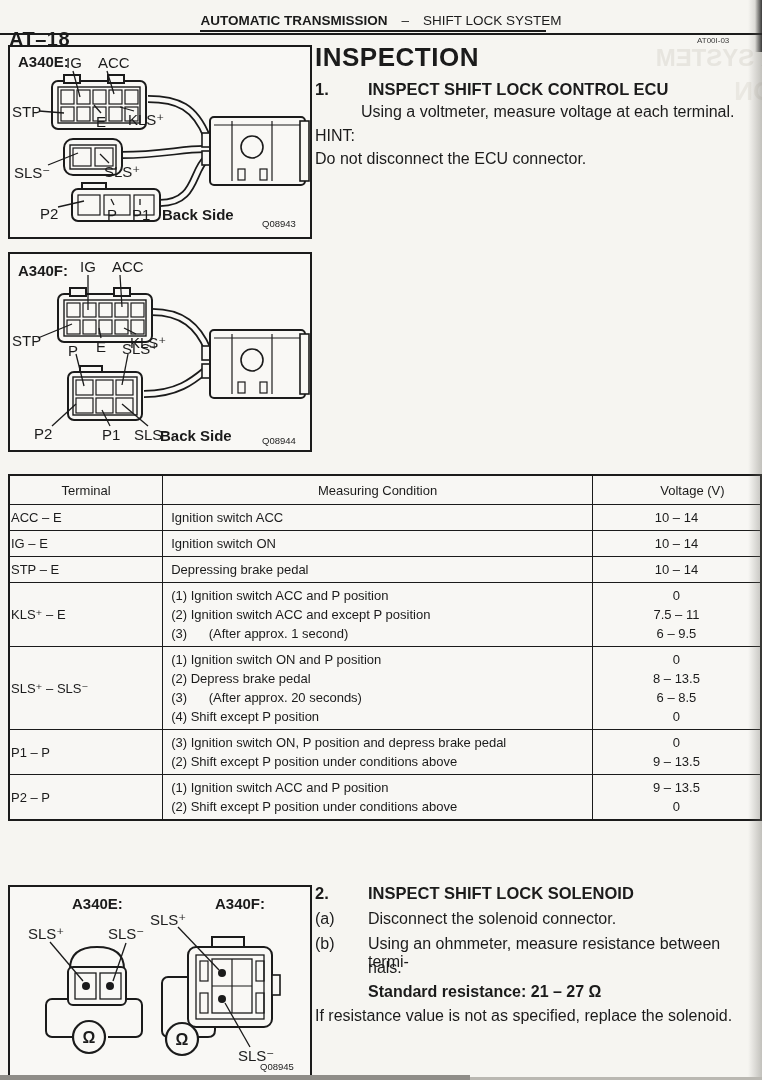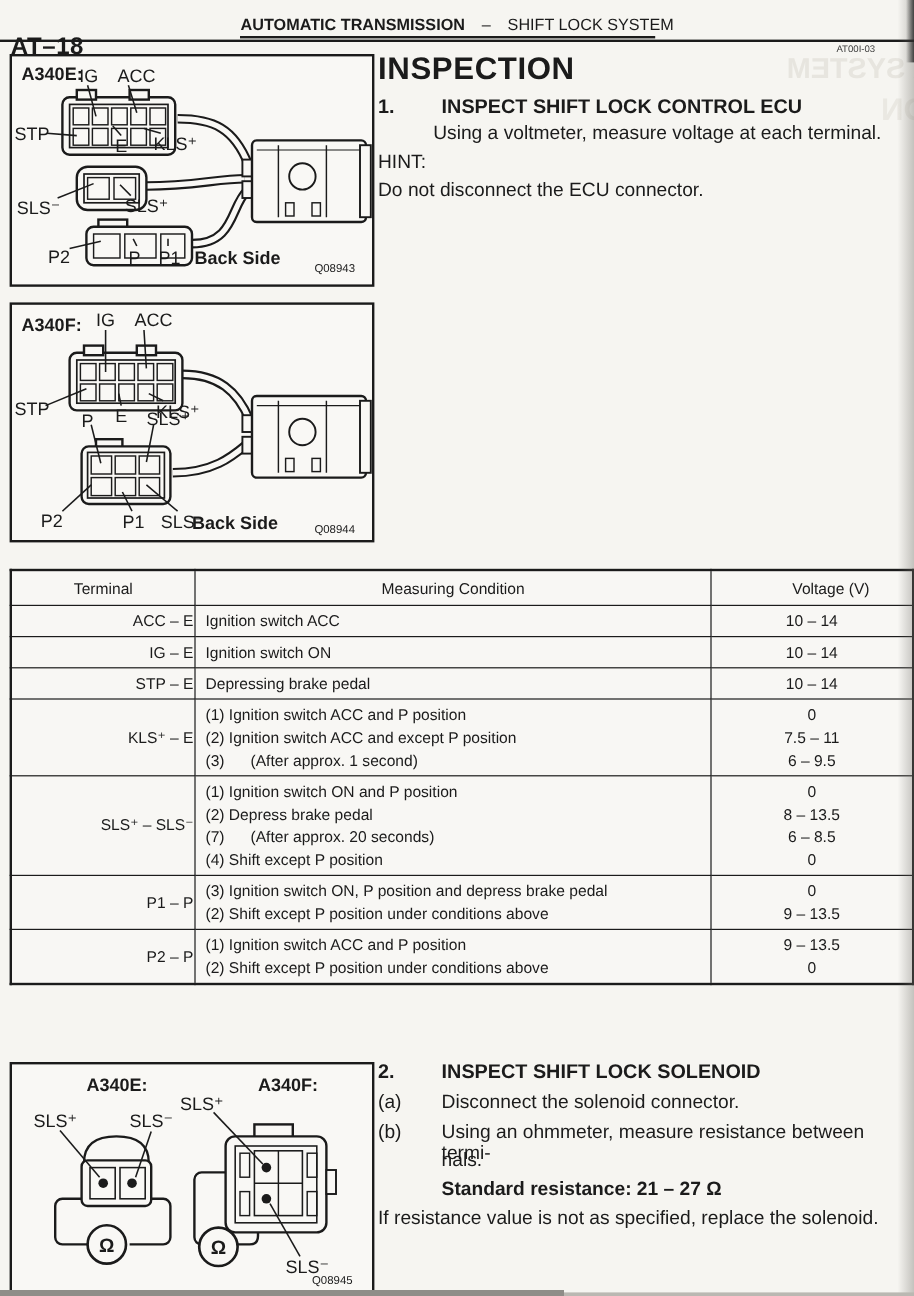--- a/index.html
+++ b/index.html
@@ -39,21 +39,21 @@
   .item-row .num { width:53px; flex:0 0 53px; }
   .body-text { font-size:16px; }
   .bold { font-weight:bold; }
 
   
   .vtable-wrap { position:absolute; left:8px; top:474px; }
   table.vtable { border-collapse:collapse; border:2.5px solid #1b1b1b; background:#f8f7f4; }
   .vtable th, .vtable td { border:1.5px solid #1b1b1b; font-size:13px; font-weight:normal; }
   .vtable th { height:26px; text-align:center; }
   .th-term { width:158px; } .th-cond { width:433px; } .th-volt { width:140px;padding-left:33px; }
-  .col-term { text-align:right; vertical-align:middle; }
+  .col-term { text-align:left; vertical-align:middle; }
   .col-cond { vertical-align:middle; padding:3px 4px 3px 8px; }
   .col-volt { vertical-align:middle; }
   .cond-line { line-height:19px; white-space:pre; }
   .volt-line { line-height:19px; text-align:center; }
 
   
   .ghost { position:absolute; transform:scaleX(-1); font-weight:bold; white-space:nowrap; color:#e7e5df; }
   #ghost1 { left:655px; top:44px; width:250px; font-size:24px; }
   #ghost2 { left:668px; top:76px; width:200px; font-size:26px; color:#eae8e2; }
   .edge-right { position:absolute; right:0; top:0; width:14px; height:1080px;
@@ -303,21 +303,21 @@
               <div class="volt-line">0</div>
               <div class="volt-line">7.5 – 11</div>
               <div class="volt-line">6 – 9.5</div>
             </td>
           </tr>
           <tr>
             <td class="col-term">SLS⁺ – SLS⁻</td>
             <td class="col-cond">
               <div class="cond-line">(1) Ignition switch ON and P position</div>
               <div class="cond-line">(2) Depress brake pedal</div>
-              <div class="cond-line">(7)      (After approx. 20 seconds)</div>
+              <div class="cond-line">(3)      (After approx. 20 seconds)</div>
               <div class="cond-line">(4) Shift except P position</div>
             </td>
             <td class="col-volt">
               <div class="volt-line">0</div>
               <div class="volt-line">8 – 13.5</div>
               <div class="volt-line">6 – 8.5</div>
               <div class="volt-line">0</div>
             </td>
           </tr>
           <tr>

